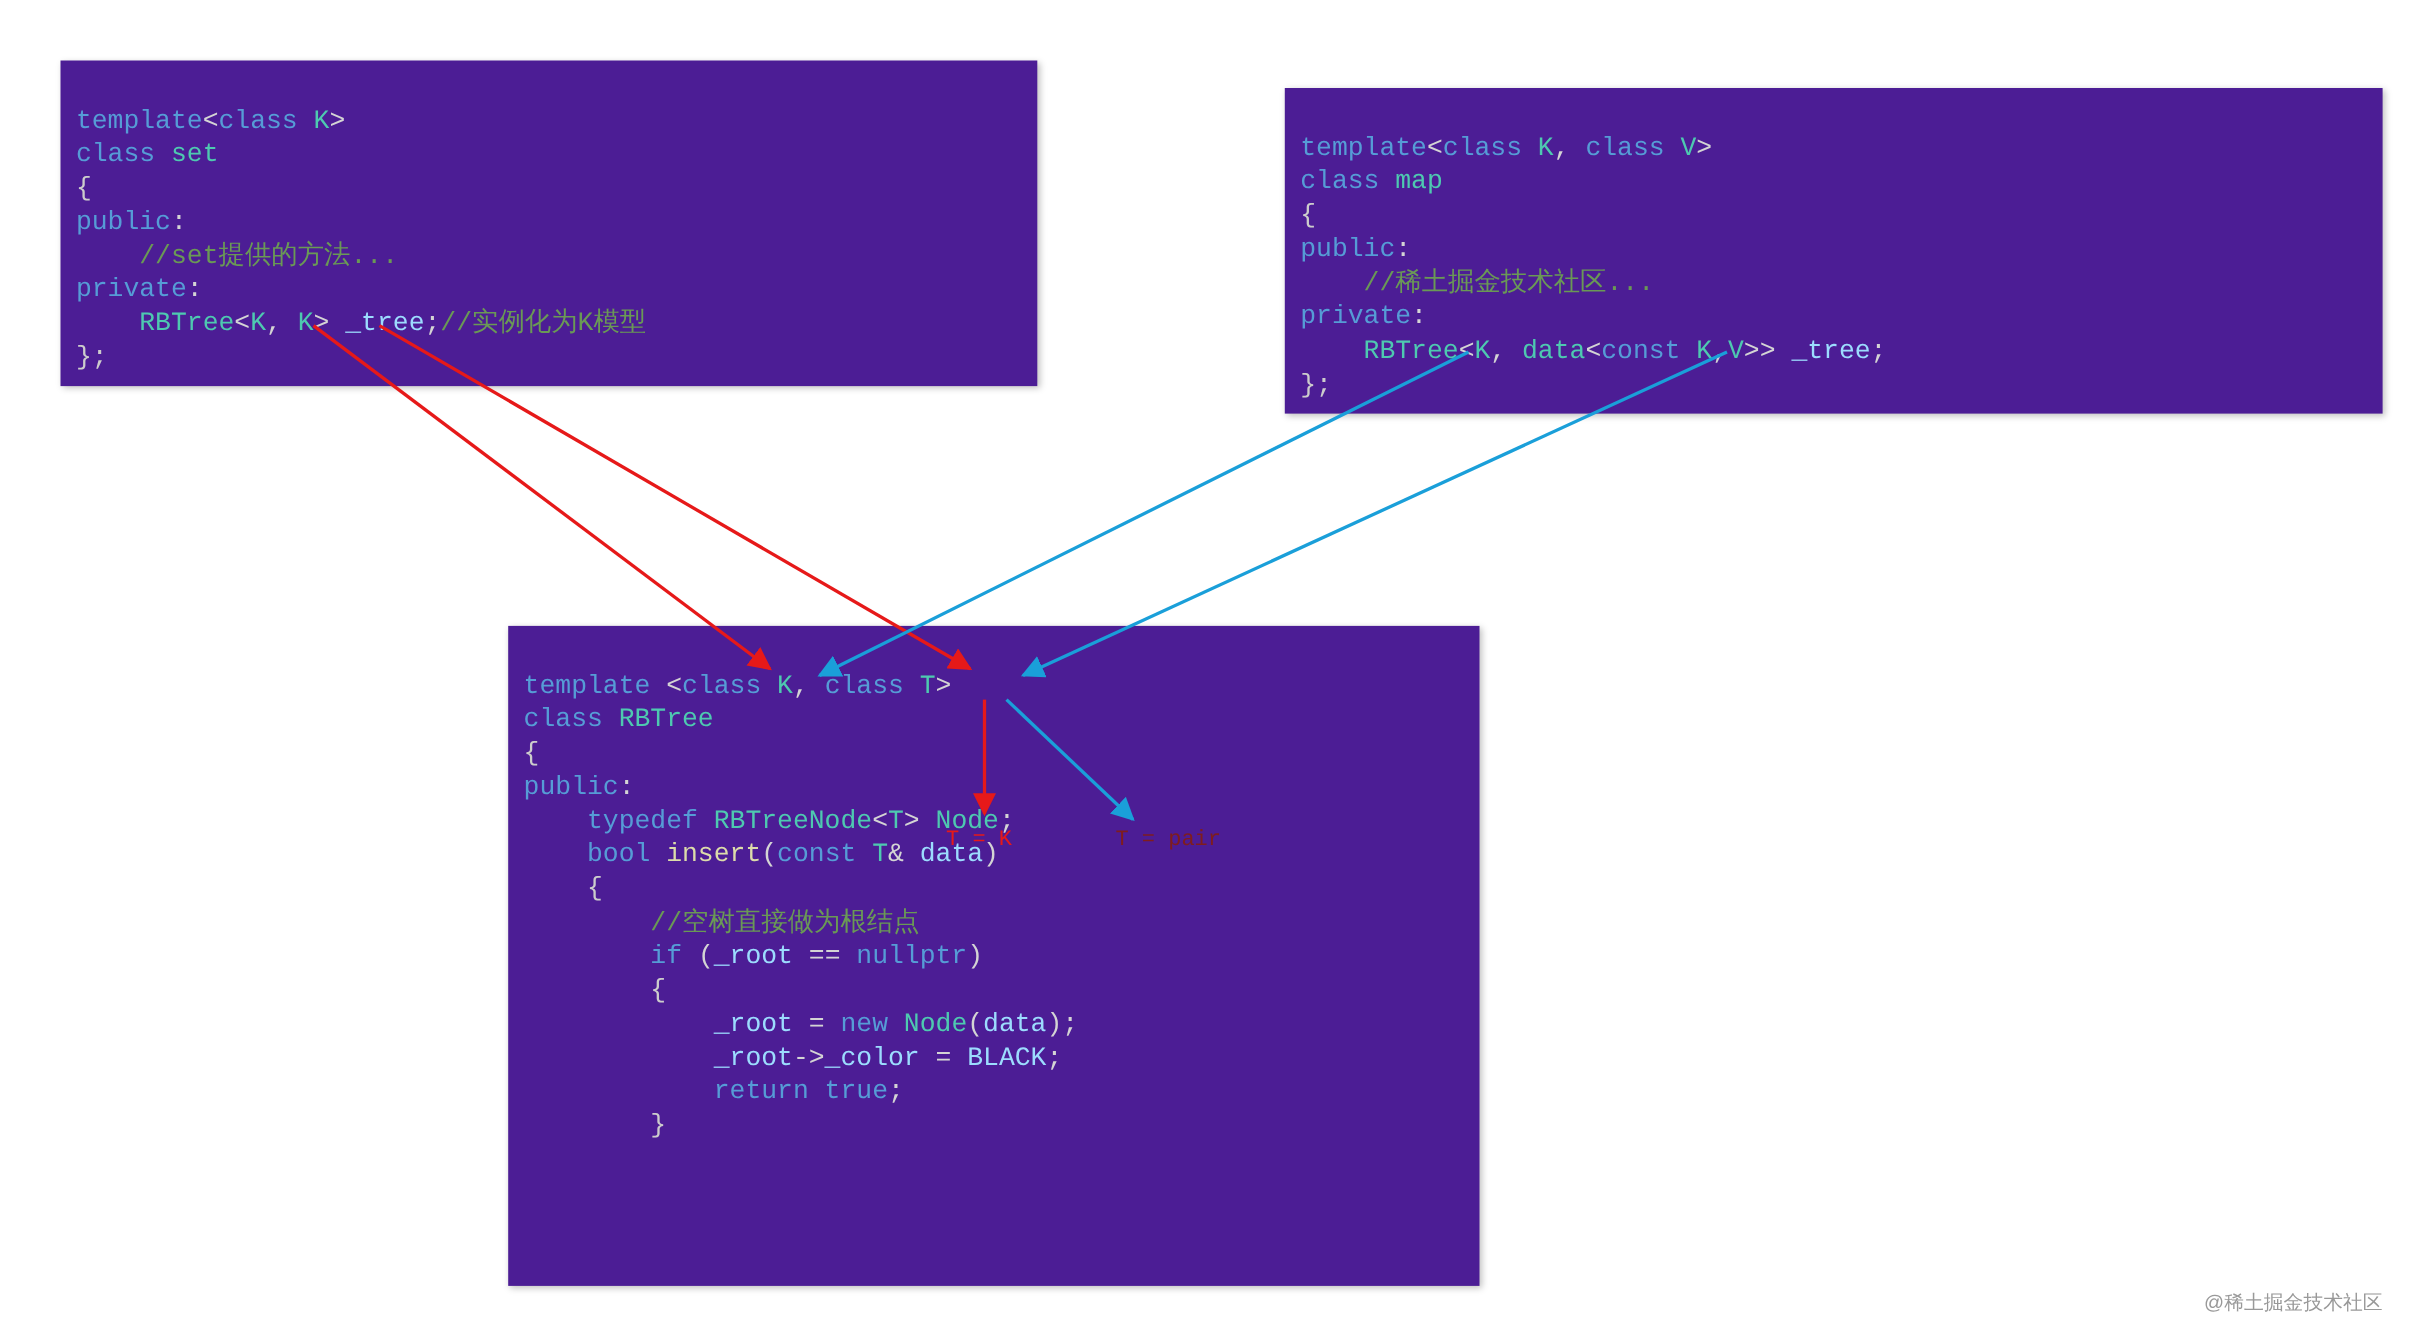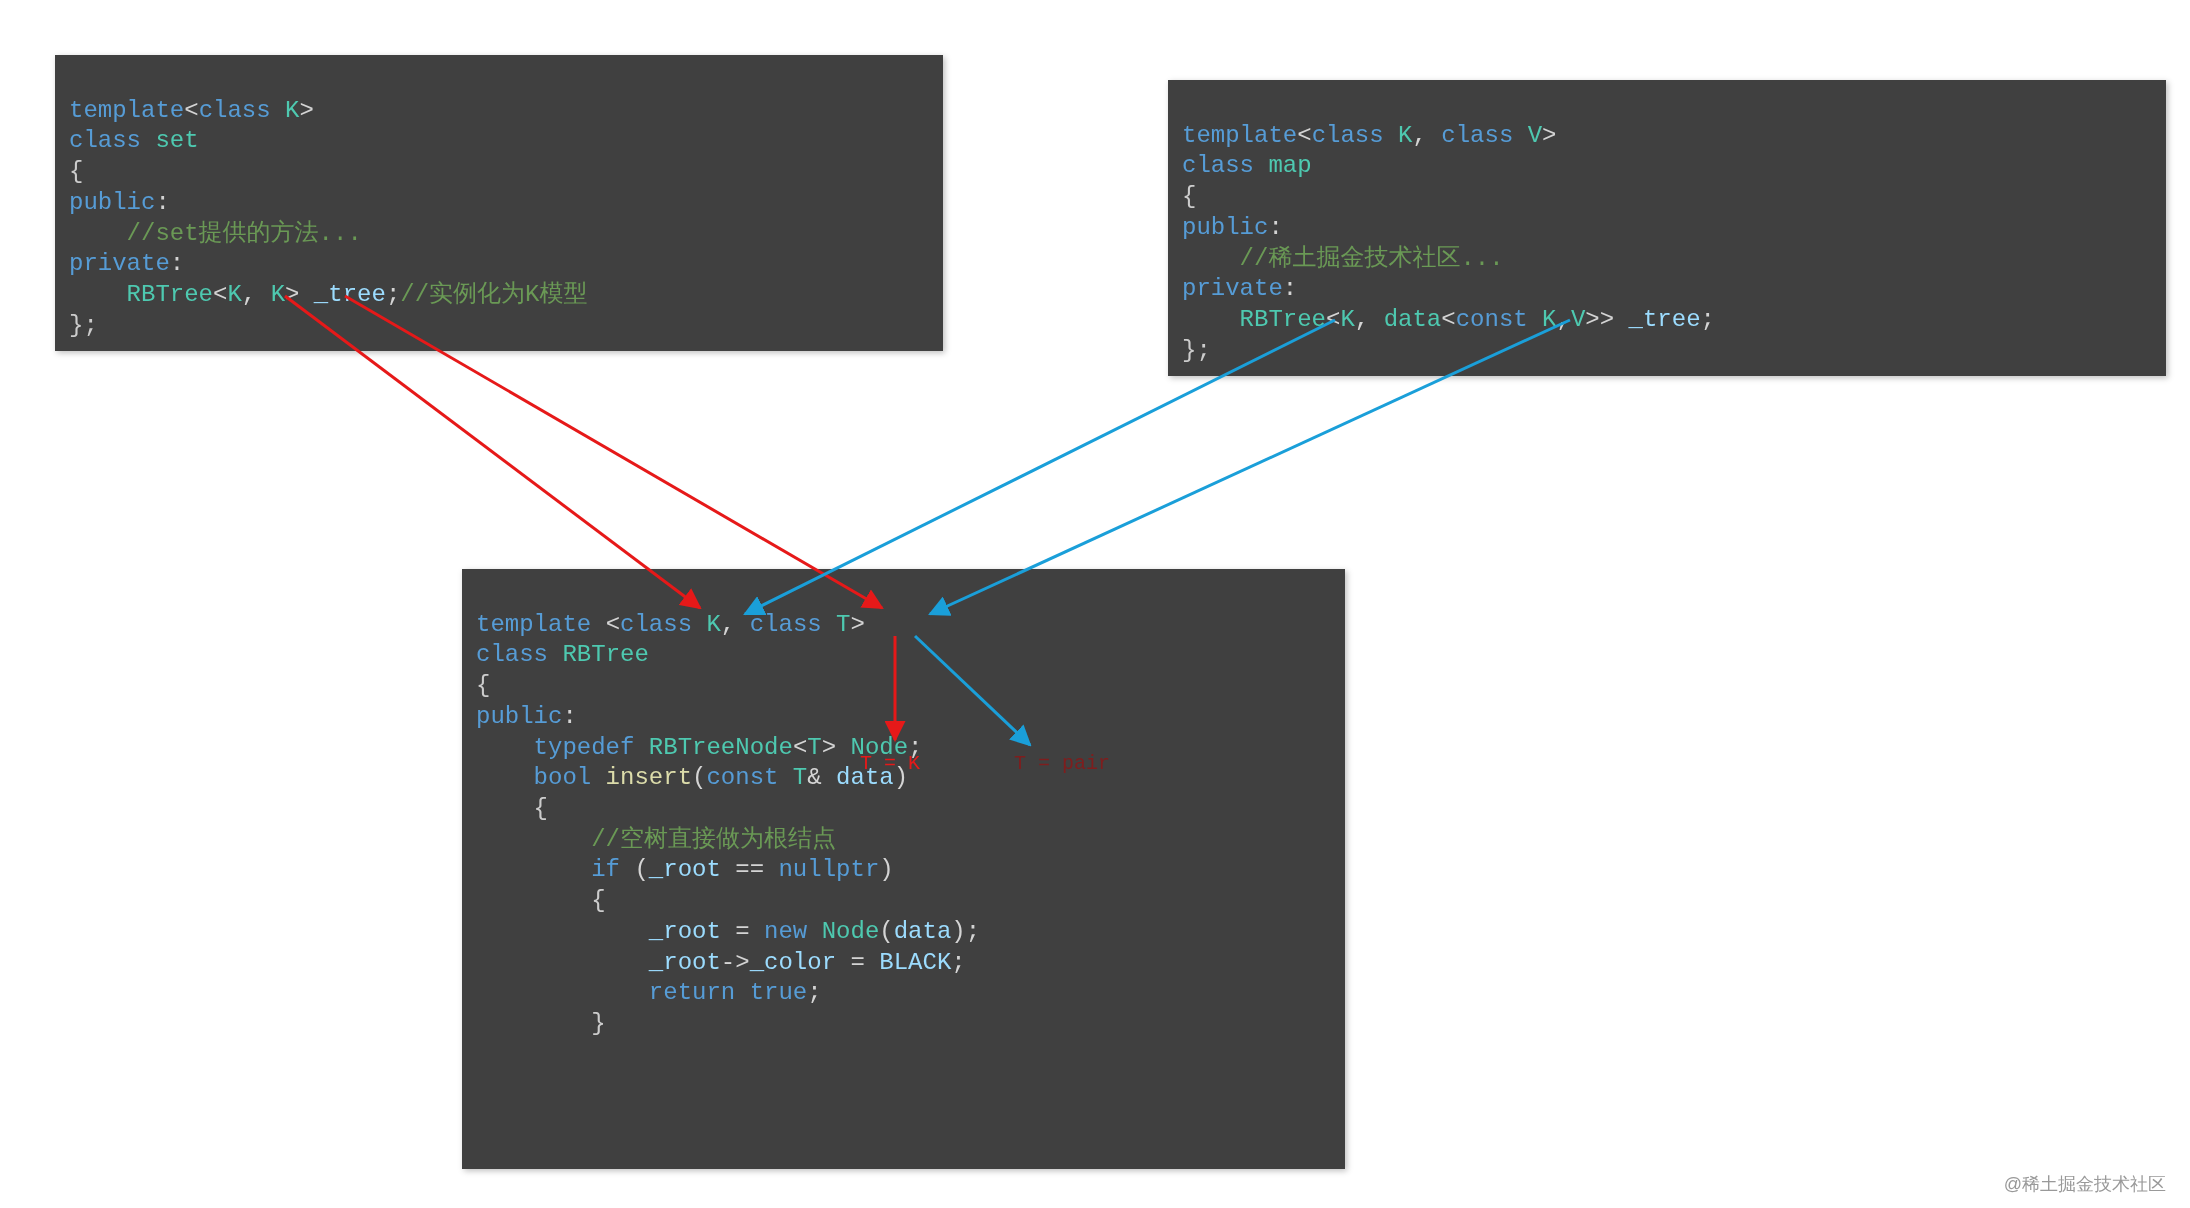--- a/index.html
+++ b/index.html
@@ -7,21 +7,21 @@
     padding: 0;
     width: 2190px;
     height: 1208px;
     background: #ffffff;
     font-family: Consolas, "Courier New", monospace;
     font-size: 24px;
     overflow: hidden;
   }
   .code-box {
     position: absolute;
-    background: #404040;
+    background: #4c1d95;
     color: #d4d4d4;
     padding: 10px 14px;
     line-height: 1.28;
     white-space: pre;
     box-shadow: 2px 2px 6px rgba(0,0,0,0.25);
   }
   .kw   { color: #569cd6; }   
   .type { color: #4ec9b0; }   
   .cmt  { color: #6a9955; }   
   .fn   { color: #dcdcaa; }   

